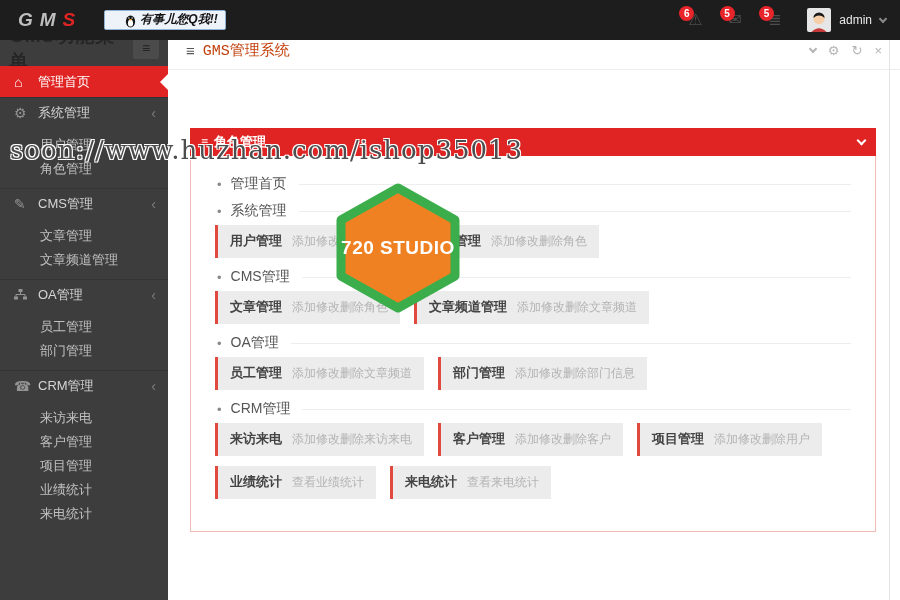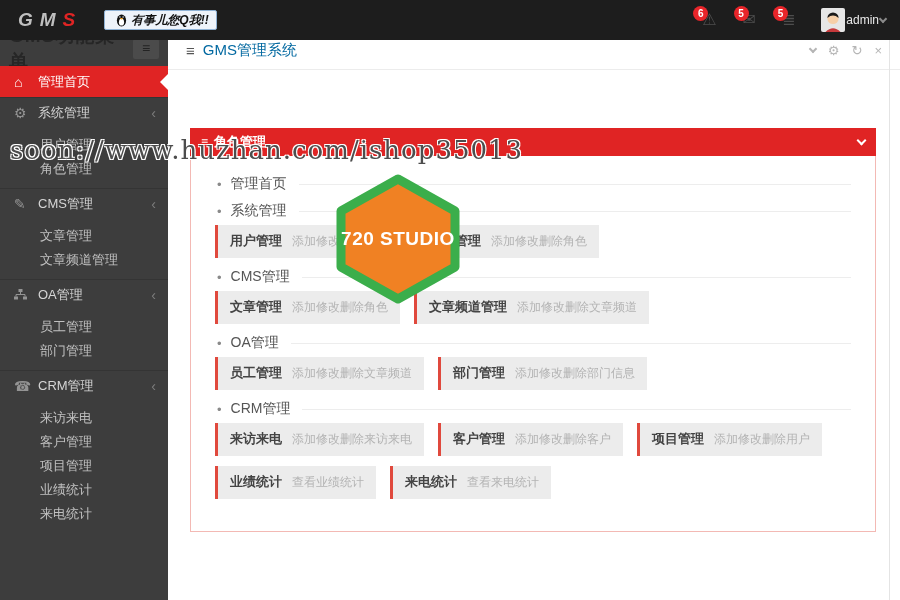--- a/index.html
+++ b/index.html
@@ -4,30 +4,30 @@
 <style>
   * { margin:0; padding:0; box-sizing:border-box; }
   html,body { width:900px; height:600px; overflow:hidden; }
   body { position:relative; background:#fff; font-family:"Liberation Sans","DejaVu Sans",sans-serif; }
 
   
   .topbar { position:absolute; left:0; top:0; width:900px; height:40px; background:#1d1d1d;
             display:flex; align-items:center; z-index:10; }
   .logo { margin-left:18px; font-weight:bold; font-style:italic; font-size:19px; letter-spacing:7px; }
   .logo .lg { color:#bfbfbf; } .logo .lr { color:#e02424; }
-  .qq-badge { margin-left:22px; display:flex; align-items:center; gap:4px; background:#eef3fa;
-              border:1px solid #8fb2d5; border-radius:2px; padding:1px 7px 1px 11px; height:20px;
+  .qq-badge { margin-left:22px; display:flex; align-items:flex-end; gap:4px; background:#eef3fa;
+              border:1px solid #8fb2d5; border-radius:2px; padding:1px 7px 1px 20px; height:20px;
               font-size:12px; font-weight:bold; font-style:italic; color:#111; cursor:pointer; }
   .tb-right { margin-left:auto; display:flex; align-items:center; margin-right:14px; }
   .notif { position:relative; margin-right:26px; cursor:pointer; }
   .n-icon { font-size:16px; color:#4d4d4d; line-height:1; }
   .n-badge { position:absolute; left:-9px; top:-5px; min-width:15px; height:15px; border-radius:8px;
              background:#e8252a; color:#fff; font-size:10px; font-weight:bold; display:flex;
              align-items:center; justify-content:center; padding:0 3px; }
-  .user { display:flex; align-items:center; gap:1px; cursor:pointer; }
+  .user { display:flex; align-items:center; gap:8px; cursor:pointer; }
   .user-name { color:#e8e8e8; font-size:12px; }
   .chev { display:inline-block; width:6px; height:6px; border-right:2px solid #8a8a8a;
           border-bottom:2px solid #8a8a8a; transform:rotate(45deg); margin-top:-3px; }
 
   
   .sidebar { position:absolute; left:0; top:32px; width:168px; height:568px; background:#3d3d3d; z-index:5; }
   .sb-title { height:34px; display:flex; align-items:center; padding:0 9px; }
   .sb-title-text { color:#262626; font-size:19px; font-weight:bold; letter-spacing:1px; }
   .sb-burger { margin-left:auto; width:26px; height:20px; background:#4b4b4b; border-radius:2px;
                color:#232323; font-size:14px; text-align:center; line-height:19px; cursor:pointer; }
@@ -42,21 +42,21 @@
             border-right:8px solid #fff; }
   .submenu { padding:5px 0 7px 0; }
   .s-item { height:24px; display:flex; align-items:center; padding-left:40px; color:#c0c0c0;
             font-size:13px; cursor:pointer; }
 
   
   .main { position:absolute; left:168px; top:32px; width:732px; height:568px; background:#fff; }
   .main-header { height:38px; display:flex; align-items:center; padding:0 18px;
                  border-bottom:1px solid #ececec; }
   .mh-burger { color:#555; font-size:15px; margin-right:8px; cursor:pointer; }
-  .mh-title { color:#0369a1; font-size:15px; }
+  .mh-title { color:#c2410c; font-size:15px;font-family:Liberation Mono, monospace; }
   .mh-tools { margin-left:auto; display:flex; align-items:center; gap:12px; color:#b5b5b5; }
   .mh-tools .t { font-size:13px; cursor:pointer; line-height:1; }
   .mh-tools .chev { border-color:#b5b5b5; }
   .welcome { display:flex; align-items:center; margin:13px 0 0 18px; }
   .w-bar { width:4px; height:18px; background:#d9d9d9; margin-right:10px; }
   .w-text { color:#555; font-size:14px; }
 
   
   .fpanel { position:absolute; left:22px; top:96px; width:686px; }
   .fp-header { height:28px; background:#e02424; display:flex; align-items:center; padding:0 11px; }
@@ -74,21 +74,21 @@
   .fbtn { display:inline-flex; align-items:baseline; background:#ececec; border-left:3px solid #e0493d;
           padding:7px 12px 8px 12px; margin:0 14px 0 0; cursor:pointer; }
   .fbtn-t { font-size:13px; font-weight:bold; color:#444; margin-right:10px; white-space:nowrap; }
   .fbtn-d { font-size:12px; color:#b3b3b3; white-space:nowrap; }
 
   
   .watermark { position:absolute; left:10px; top:135px; z-index:40; pointer-events:none;
                font-family:"DejaVu Serif","Liberation Serif",serif; font-size:26px; color:#4d4d4d;
                letter-spacing:1px; white-space:nowrap;
                text-shadow:-1px -1px 0 #fff, 1px -1px 0 #fff, -1px 1px 0 #fff, 1px 1px 0 #fff; }
-  .hexagon { position:absolute; left:332px; top:174px; width:132px; height:130px; z-index:45; }
+  .hexagon { position:absolute; left:332px; top:183px; width:132px; height:130px; z-index:45; }
   .hex-label { position:absolute; inset:0; display:flex; align-items:center; justify-content:center;
                color:#fff; font-size:19px; font-weight:bold; letter-spacing:0.5px; white-space:nowrap; }
   .v-line { position:absolute; left:889px; top:32px; width:1px; height:568px; background:#e4e4e4; }
 </style>
 </head>
 <body>
 
 <div class="topbar">
   <div class="logo">
     <span class="lg">GM</span><span class="lr">S</span>

